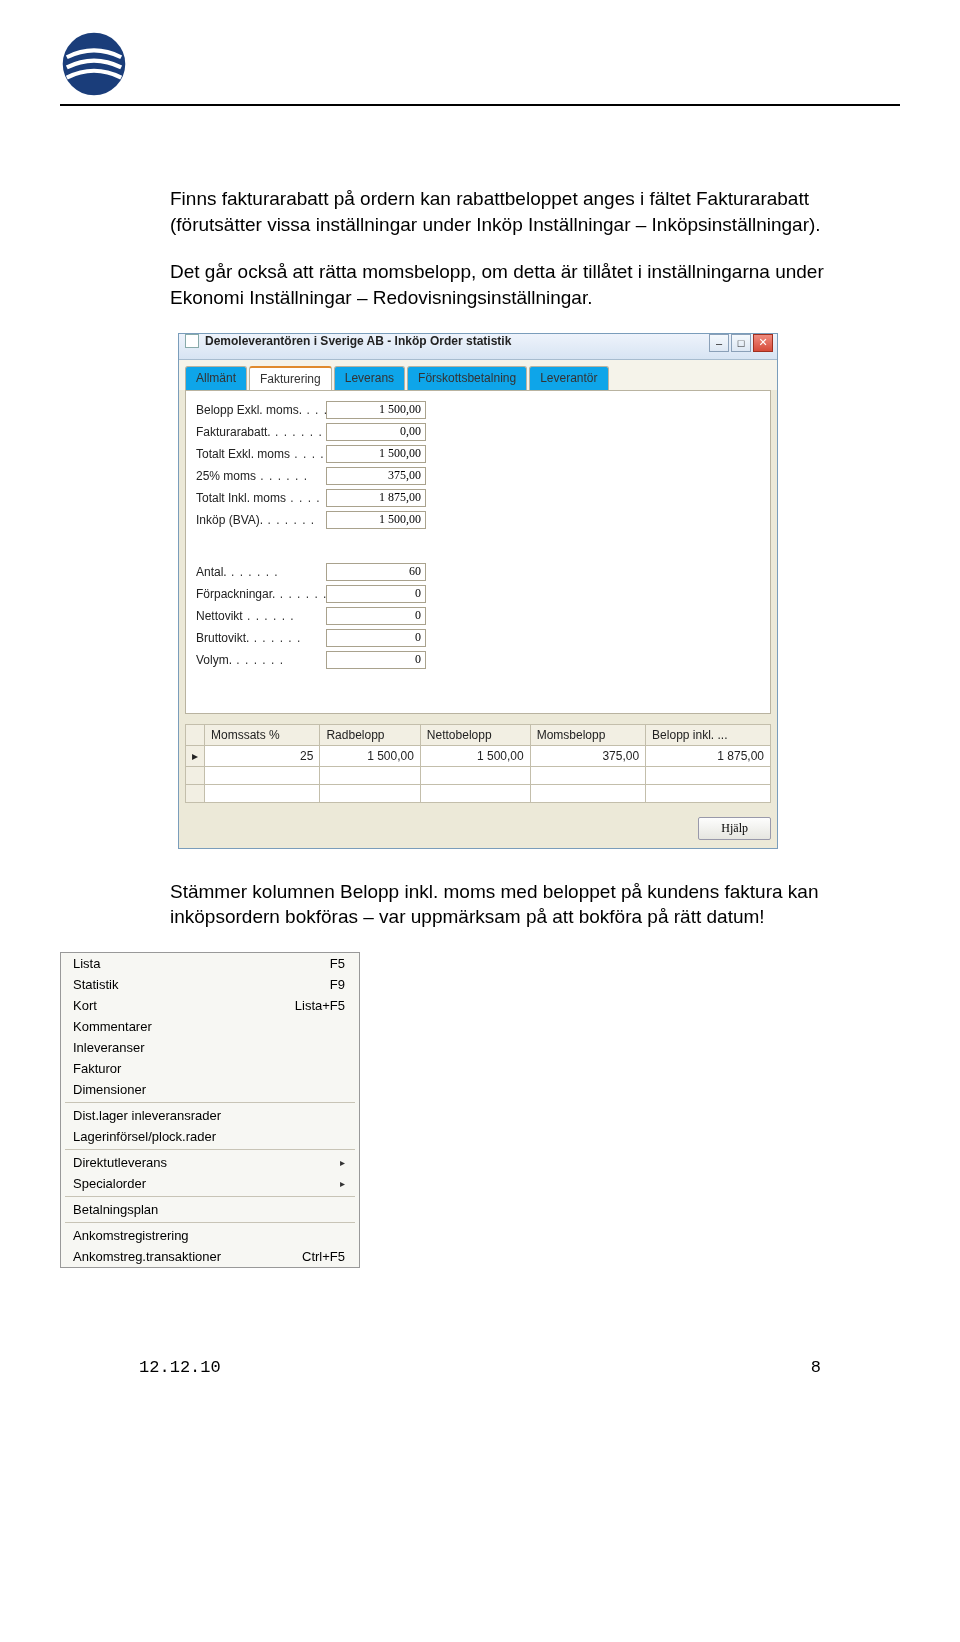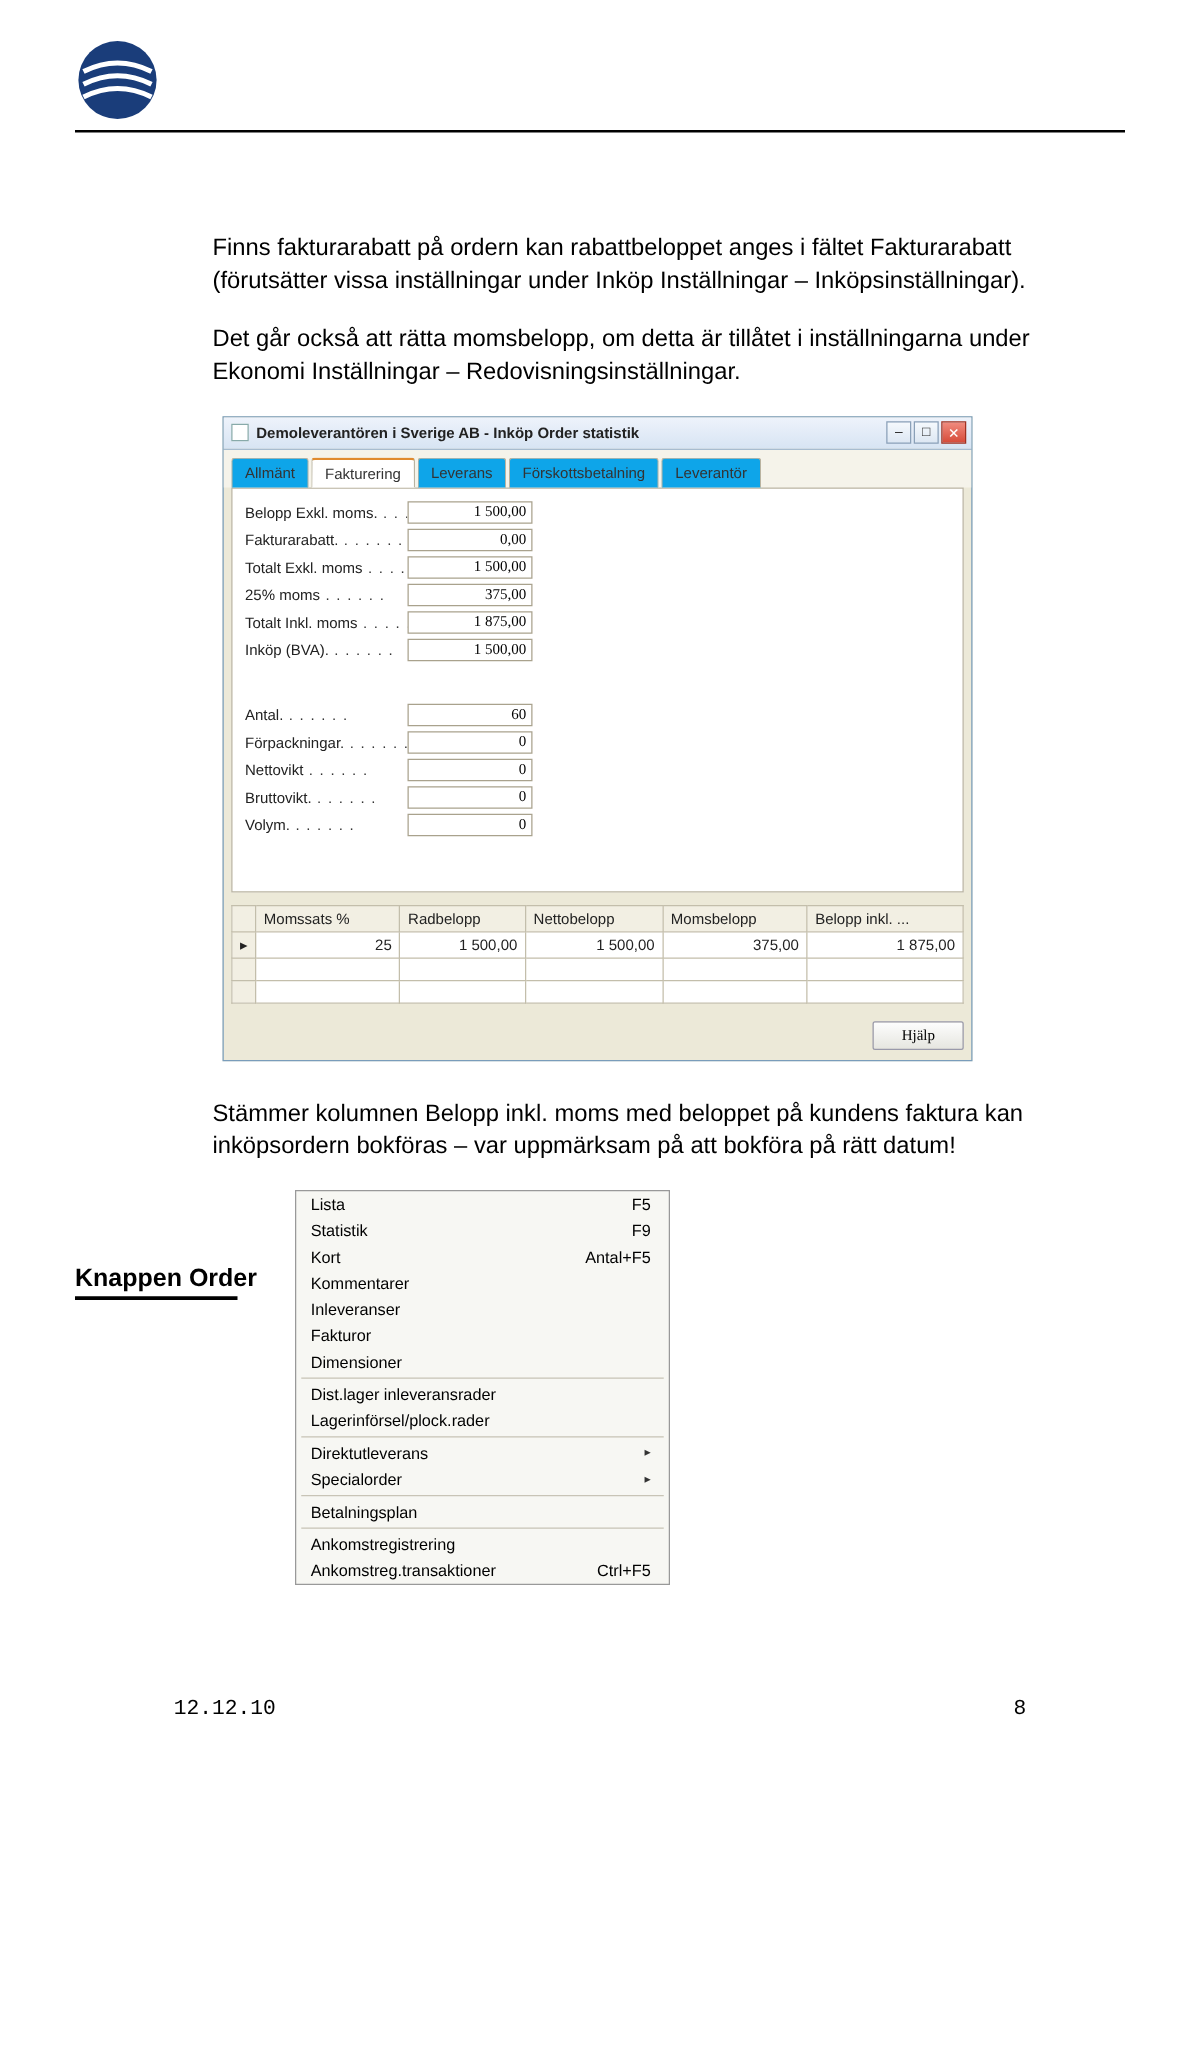--- a/index.html
+++ b/index.html
@@ -36,21 +36,21 @@
 .dialog {
   width: 600px;
   border: 1px solid #7a9dbb;
   background: #ece9d8;
   font-family: Tahoma, Arial, sans-serif;
   font-size: 12px;
   color: #222;
 }
 .titlebar {
   display: flex;
-  align-items: center;
+  align-items: flex-start;
   justify-content: space-between;
   background: linear-gradient(#eef3fb, #d7e4f3);
   border-bottom: 1px solid #a7bccf;
   height: 26px;
   padding: 0 4px 0 6px;
 }
 .titlebar-left { display: flex; align-items: center; gap: 6px; }
 .tb-icon { width: 14px; height: 14px; background: #fff; border: 1px solid #8aa; display:inline-block; }
 .titlebar-title { font-weight: bold; }
 .win-btns { display: flex; gap: 2px; }
@@ -333,36 +333,32 @@
     </div>
     <div class="help-row">
       <button class="help-btn">Hjälp</button>
     </div>
   </div>
 </div>
 
 <p class="body-text">Stämmer kolumnen Belopp inkl. moms med beloppet på kundens faktura kan inköpsordern bokföras – var uppmärksam på att bokföra på rätt datum!</p>
 
 <div class="order-row">
-  <div>
-    <div class="section-title">Knappen Order</div>
-    <hr class="section-underline">
-  </div>
   <div class="menu-box" id="menu-box">
       <div class="menu-item">
         <span>Lista</span>
         <span>F5</span>
       </div>
       <div class="menu-item">
         <span>Statistik</span>
         <span>F9</span>
       </div>
       <div class="menu-item">
         <span>Kort</span>
-        <span>Antal+F5</span>
+        <span>Lista+F5</span>
       </div>
       <div class="menu-item">
         <span>Kommentarer</span>
         <span></span>
       </div>
       <div class="menu-item">
         <span>Inleveranser</span>
         <span></span>
       </div>
       <div class="menu-item">

